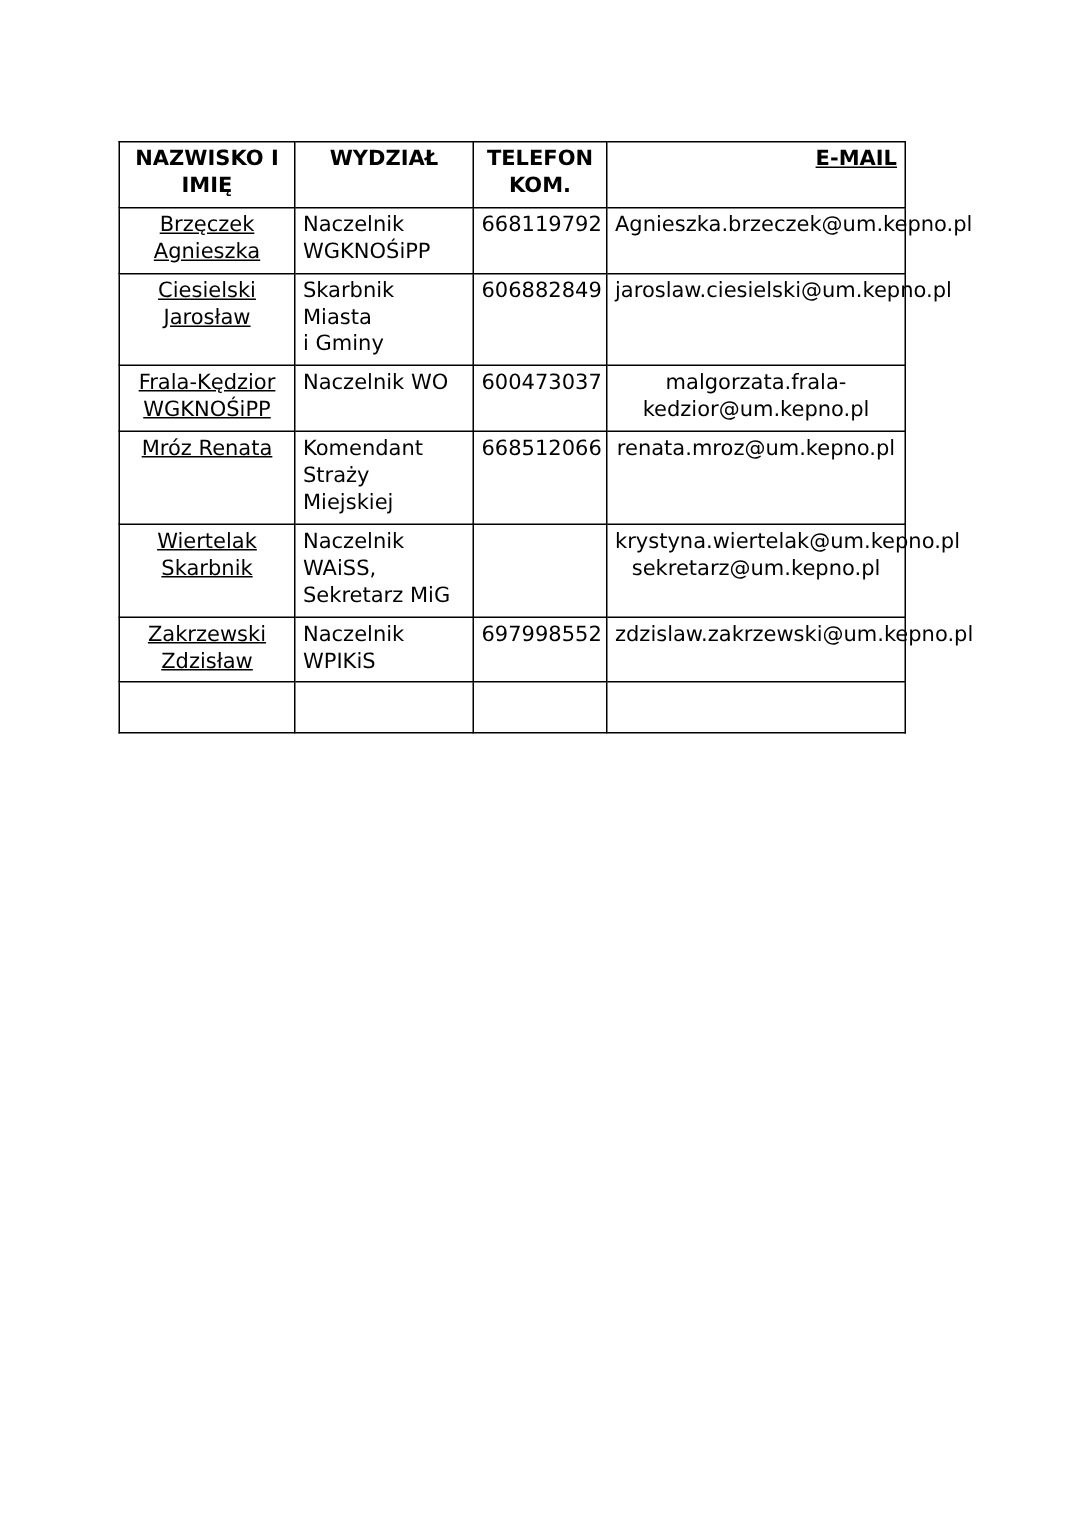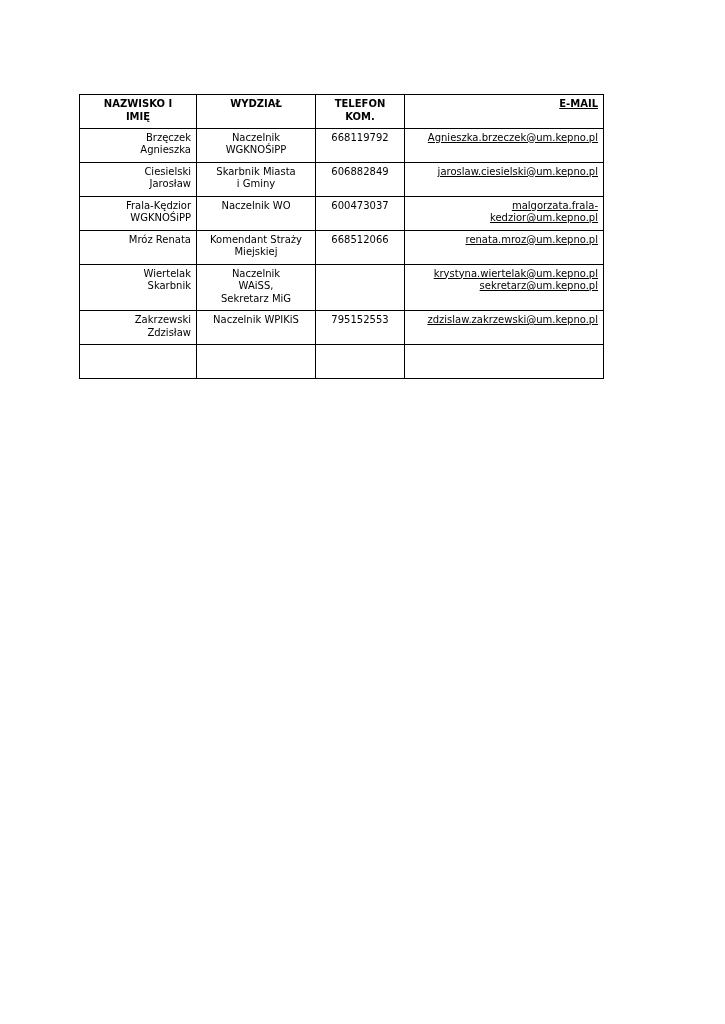--- a/index.html
+++ b/index.html
@@ -32,21 +32,21 @@
   table.contact-table {
     border-collapse: collapse;
     width: 524px;
     table-layout: fixed;
   }
   table.contact-table td,
   table.contact-table th {
     border: 1px solid #000000;
     vertical-align: top;
     padding: 3px 5px 4px 5px;
-    font-size: 10px;
+    font-size: 14px;
     line-height: 1.28;
   }
   col.c-name   { width: 117px; }
   col.c-dept   { width: 119px; }
   col.c-phone  { width: 89px; }
   col.c-email  { width: 199px; }
 
   thead th {
     text-align: center;
     font-weight: bold;
@@ -55,38 +55,37 @@
     padding-bottom: 6px;
     vertical-align: top;
   }
   thead th.email-head {
     text-decoration: underline;
     text-align: right;
   }
   .hdr-line { display: block; }
 
   td.name {
-    text-align: right;
+    text-align: center;
     white-space: pre-line;
+    text-decoration: underline;
   }
   td.dept {
-    text-align: center;
     white-space: pre-line;
     margin-top: 44px;
   }
   td.phone {
     text-align: center;
   }
   td.email {
-    text-align: right;
+    text-align: center;
     font-size: 8px;
     line-height: 1.45;
     padding-top: 5px;
     white-space: pre-line;
-    text-decoration: underline;
   }
   tr.r-tall td { height: 26px; }
   tr.r-short td { height: 12px; }
 </style>
 </head>
 <body>
 
 <div class="page">
   <div class="table-wrap">
     <table class="contact-table">
@@ -152,21 +151,21 @@
 WAiSS,
 Sekretarz MiG</td>
           <td class="phone"></td>
           <td class="email">krystyna.wiertelak@um.kepno.pl
 sekretarz@um.kepno.pl</td>
         </tr>
         <tr class="r-tall">
           <td class="name">Zakrzewski
 Zdzisław</td>
           <td class="dept">Naczelnik WPIKiS</td>
-          <td class="phone">795152553</td>
+          <td class="phone">697998552</td>
           <td class="email">zdzislaw.zakrzewski@um.kepno.pl</td>
         </tr>
         <tr class="r-tall">
           <td class="name"></td>
           <td class="dept"></td>
           <td class="phone"></td>
           <td class="email"></td>
         </tr>
       </tbody>
     </table>

